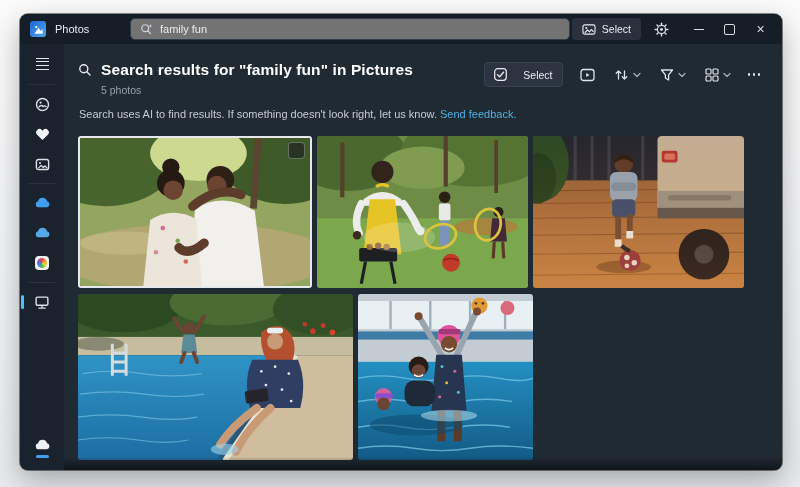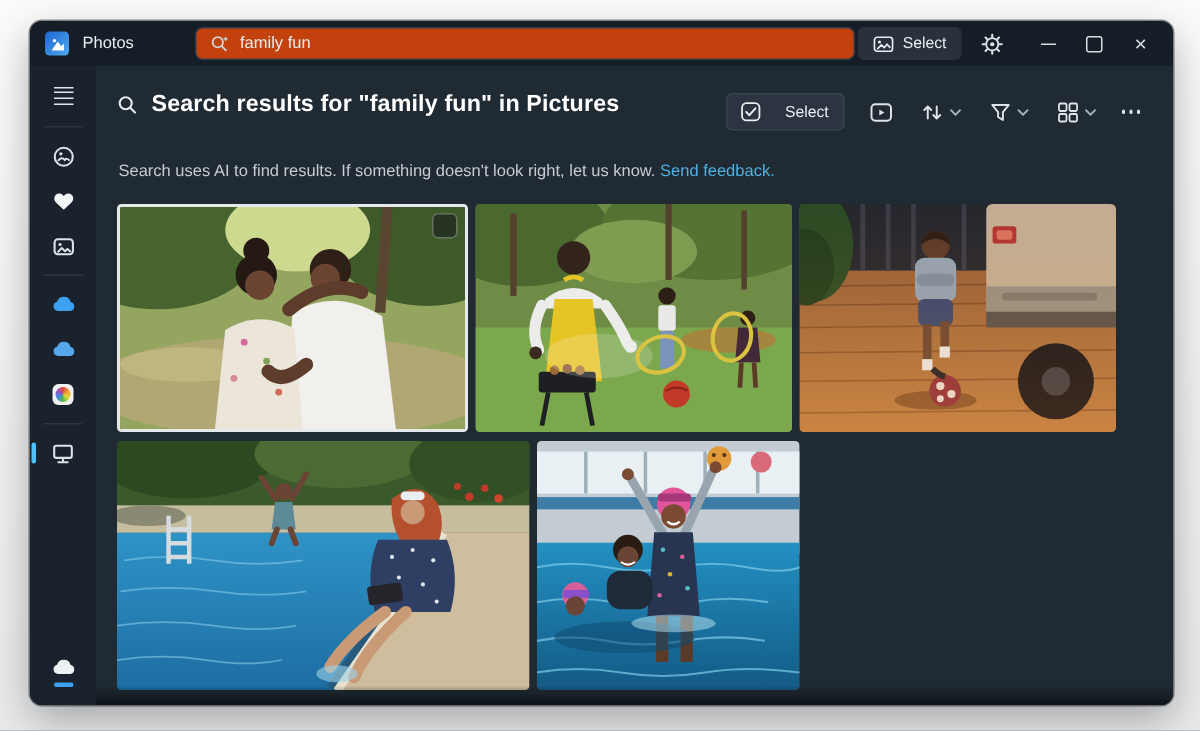--- a/index.html
+++ b/index.html
@@ -13,21 +13,21 @@
     position:absolute;left:20px;top:14px;width:762px;height:456px;
     background:#202a33;border-radius:8px;overflow:hidden;color:#fff;
     box-shadow:0 10px 28px rgba(0,0,0,.30),0 0 0 1px rgba(0,0,0,.45);
   }
   
   .titlebar{position:relative;height:30px;background:#151d26;display:flex;align-items:center;padding:0 6px 0 10px;}
   .app-icon{width:16px;height:16px;border-radius:3px;background:linear-gradient(135deg,#1d66d0,#4fa9ef);display:flex;align-items:center;justify-content:center;flex:0 0 auto;}
   .app-name{font-size:11px;color:#e9edf1;margin-left:9px;}
   .search-box{
     position:absolute;left:110px;top:4px;width:420px;height:20px;
-    background:#c2410c;border:1px solid #323d49;border-radius:5px;
+    background:#737373;border:1px solid #323d49;border-radius:5px;
     display:flex;align-items:center;gap:7px;padding:0 9px;font-size:11px;color:#e8ecef;
   }
   .titlebar-right{margin-left:auto;display:flex;align-items:center;}
   .import-btn{display:flex;align-items:center;gap:6px;height:22px;padding:0 10px;background:#28313c;border-radius:4px;font-size:10.5px;color:#e9edf1;cursor:pointer;}
   .icon-btn{width:28px;height:22px;display:flex;align-items:center;justify-content:center;border-radius:4px;cursor:pointer;}
   .win-btn{width:31px;height:24px;display:flex;align-items:center;justify-content:center;color:#d7dce1;cursor:pointer;}
   .min-glyph{display:block;width:10px;border-top:1px solid #d7dce1;}
   .max-glyph{display:block;width:9px;height:9px;border:1px solid #d7dce1;border-radius:2px;}
   .close-glyph{font-size:14px;line-height:1;color:#d7dce1;}
   
@@ -198,20 +198,21 @@
 
     <div class="header">
       <div>
         <div class="title-row">
           <svg width="14" height="14" viewBox="0 0 14 14">
               <circle cx="5.8" cy="5.8" r="4" fill="none" stroke="#e6eaee" stroke-width="1.4"></circle>
               <line x1="8.8" y1="8.8" x2="12" y2="12" stroke="#e6eaee" stroke-width="1.4" stroke-linecap="round"></line>
             </svg>
           <span class="page-title">Search results for "family fun" in Pictures</span>
         </div>
+        <div class="photo-count">5 photos</div>
       </div>
 
       <div class="toolbar">
         <div class="select-btn">
           <svg width="13" height="13" viewBox="0 0 13 13">
               <rect x=".7" y=".7" width="11.6" height="11.6" rx="3" fill="none" stroke="#e9edf1" stroke-width="1.2"></rect>
               <path d="M3.4 6.6 L5.6 8.8 L9.6 4.2" fill="none" stroke="#e9edf1" stroke-width="1.3" stroke-linecap="round" stroke-linejoin="round"></path>
             </svg>
           <span>Select</span>
         </div>

